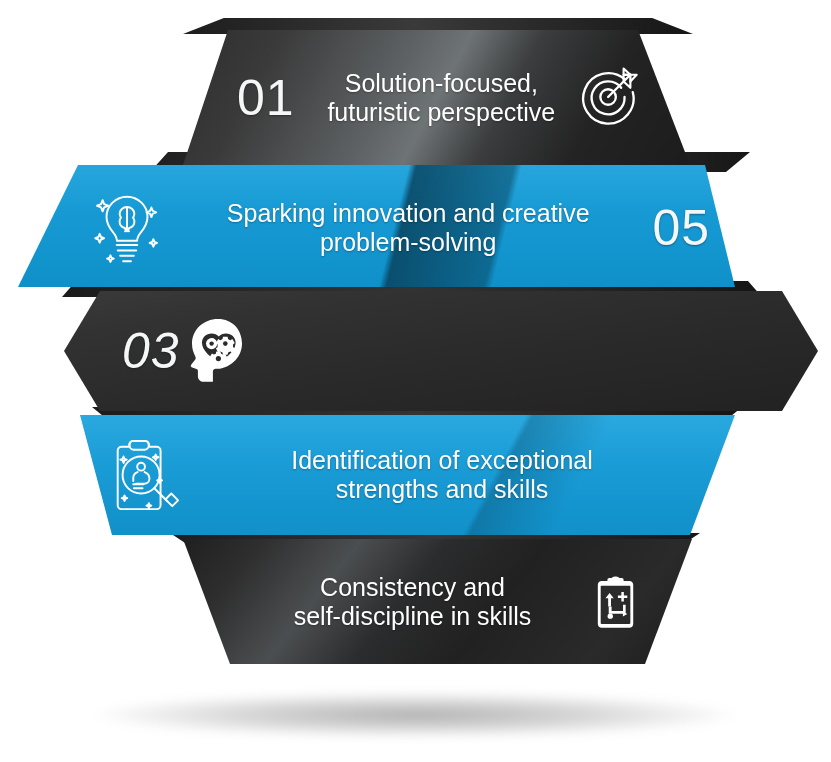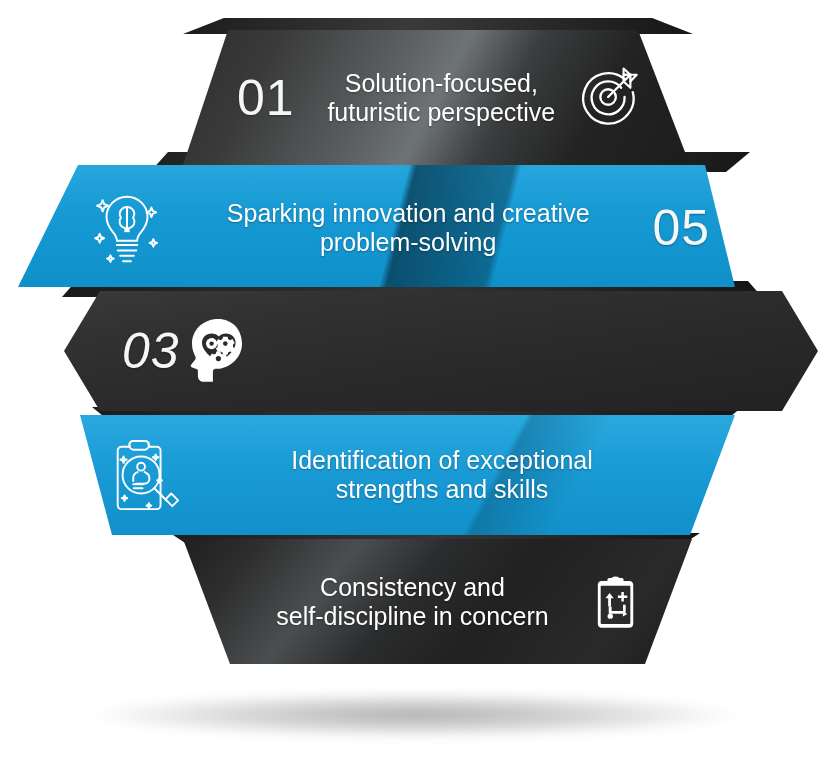--- a/index.html
+++ b/index.html
@@ -181,21 +181,21 @@
 strengths and skills</div>
     </div>
   </div>
 
   <div class="band" style="left:175px;top:539px;width:525px;height:125px;
               background:linear-gradient(128deg,#1e1e1e 0%,#2e2e2e 14%,#4b4e50 30%,#2b2c2d 44%,#212121 60%,#2a2a2a 82%,#1b1b1b 100%);
               clip-path:polygon(8px 0, 517px 0, 470px 125px, 55px 125px);
               box-shadow:0 8px 14px rgba(0,0,0,.25);">
     <div class="inner" style="padding:0 62px 0 52px;">
       <div class="txt" style="flex:1;margin:0 10px 0 14px;">Consistency and
-self-discipline in concern</div>
+self-discipline in skills</div>
       <div class="icon">
         <svg width="44" height="56" viewBox="0 0 46 58" fill="#ffffff">
           <path d="M8 7h8.6c.5-2.6 2.9-4.6 5.9-4.6s5.4 2 5.9 4.6H37c2.2 0 4 1.8 4 4v41c0 2.2-1.8 4-4 4H8c-2.2 0-4-1.8-4-4V11c0-2.2 1.8-4 4-4Z"></path>
           <rect x="14" y="4" width="17" height="7.5" rx="2" fill="#ffffff"></rect>
           <g fill="#2b2b2b">
             <path d="M8 12h29c.6 0 1 .5 1 1v38c0 .6-.4 1-1 1H8c-.6 0-1-.4-1-1V13c0-.5.4-1 1-1Z"></path>
           </g>
           <g fill="#ffffff">
             <path d="M16.3 19.5 20.6 25h-2.8v8.8h-3V25h-2.8z"></path>
             <path d="M28.6 18.6h2.6v3.6h3.6v2.6h-3.6v3.6h-2.6v-3.6H25v-2.6h3.6z"></path>

